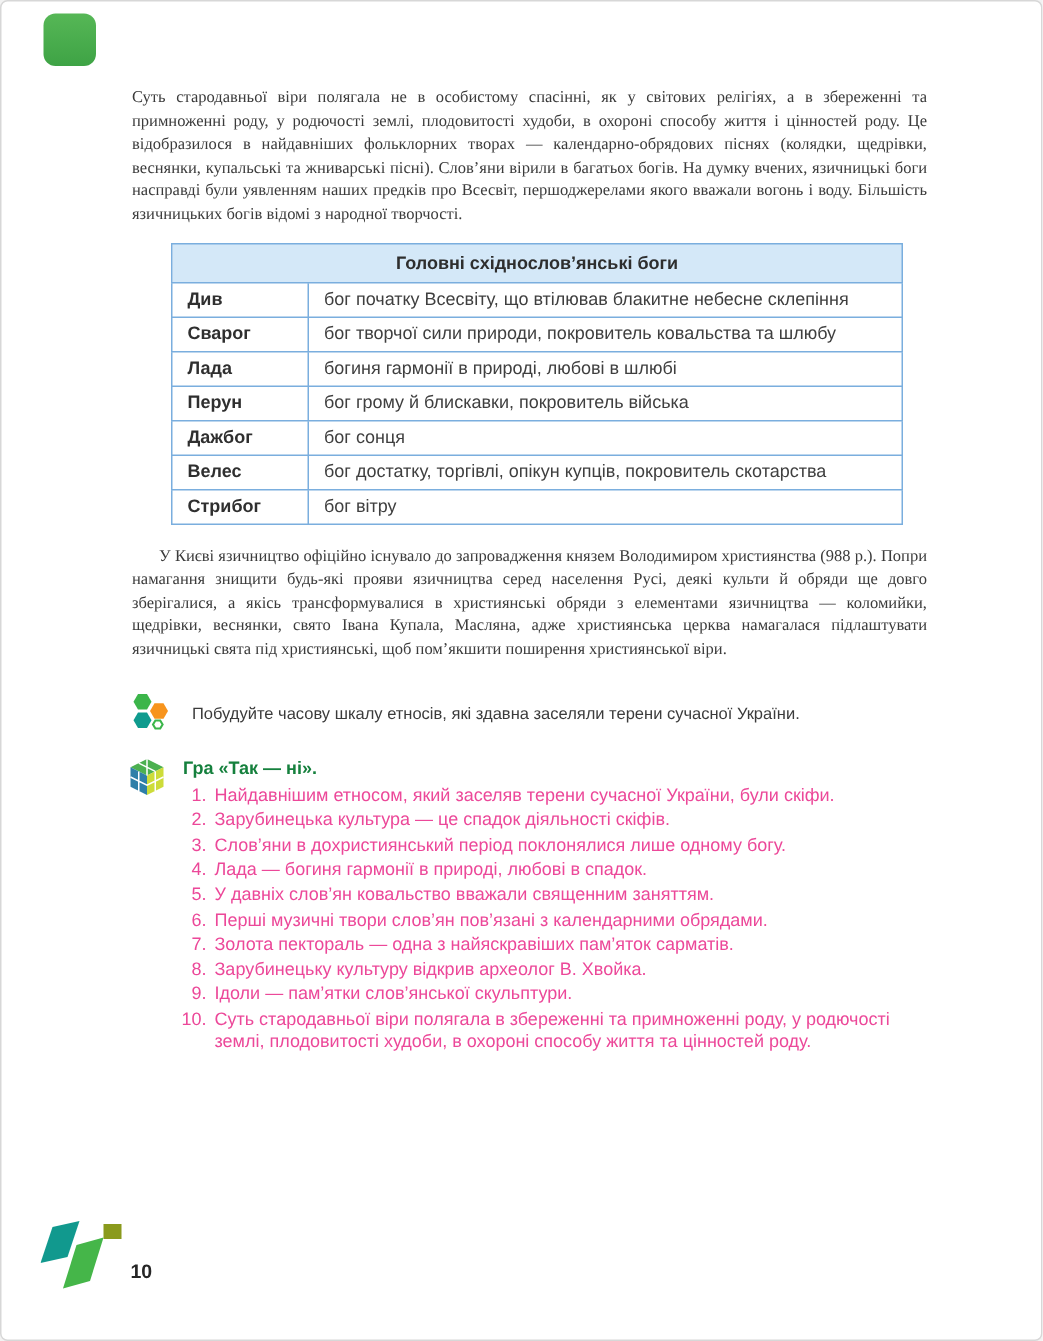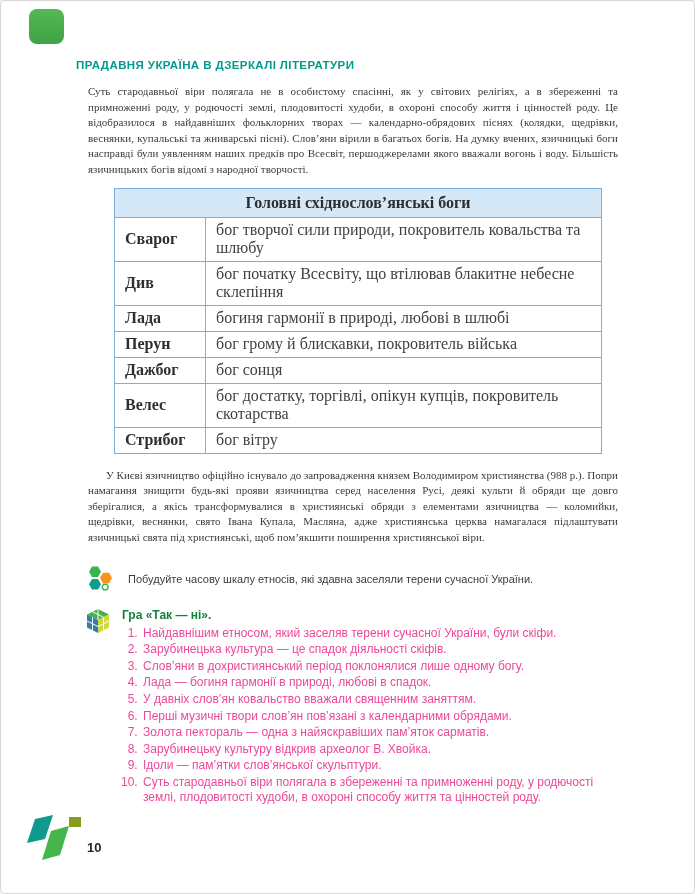--- a/index.html
+++ b/index.html
@@ -33,22 +33,21 @@
     font-family:"Liberation Serif", serif;
     font-size:11px;line-height:15.6px;
     text-align:justify;
     color:#3b3b3b;
   }
   p.body-text.indent{text-indent:18px;margin-top:4px;}
   table.gods{
     border-collapse:collapse;
     width:488px;
     margin:6px 0 14px 38px;
-    font-size:16px;
-    font-family:Liberation Serif, serif;
+    font-size:12px;
   }
   table.gods th, table.gods td{
     border:1px solid #7aaede;
     padding:3px 10px 4px 10px;
     text-align:left;
     vertical-align:middle;
     height:15px;
   }
   table.gods th{
     background:#d4e8f8;
@@ -83,38 +82,37 @@
 </style>
 </head>
 <body>
 
 <div class="page">
 
   <div class="corner-icon"></div>
 
   <div class="content">
 
-    <h1 class="section-heading">ПРАДАВНЯ УКРАЇНА В ДЗЕРКАЛІ ЛІТЕРАТУРИ</h1>
 
     <p class="body-text">Суть стародавньої віри полягала не в особистому спасінні, як у світових релігіях, а в збереженні та примноженні роду, у родючості землі, плодовитості худоби, в охороні способу життя і цінностей роду. Це відобразилося в найдавніших фольклорних творах — календарно-обрядових піснях (колядки, щедрівки, веснянки, купальські та жниварські пісні). Слов’яни вірили в багатьох богів. На думку вчених, язичницькі боги насправді були уявленням наших предків про Всесвіт, першоджерелами якого вважали вогонь і воду. Більшість язичницьких богів відомі з народної творчості.</p>
 
     <table class="gods">
       <thead>
         <tr>
           <th colspan="2">Головні східнослов’янські боги</th>
         </tr>
       </thead>
       <tbody>
         <tr>
+            <td class="god-name">Див</td>
+            <td class="god-desc">бог початку Всесвіту, що втілював блакитне небесне склепіння</td>
+          </tr>
+        <tr>
             <td class="god-name">Сварог</td>
             <td class="god-desc">бог творчої сили природи, покровитель ковальства та шлюбу</td>
-          </tr>
-        <tr>
-            <td class="god-name">Див</td>
-            <td class="god-desc">бог початку Всесвіту, що втілював блакитне небесне склепіння</td>
           </tr>
         <tr>
             <td class="god-name">Лада</td>
             <td class="god-desc">богиня гармонії в природі, любові в шлюбі</td>
           </tr>
         <tr>
             <td class="god-name">Перун</td>
             <td class="god-desc">бог грому й блискавки, покровитель війська</td>
           </tr>
         <tr>

